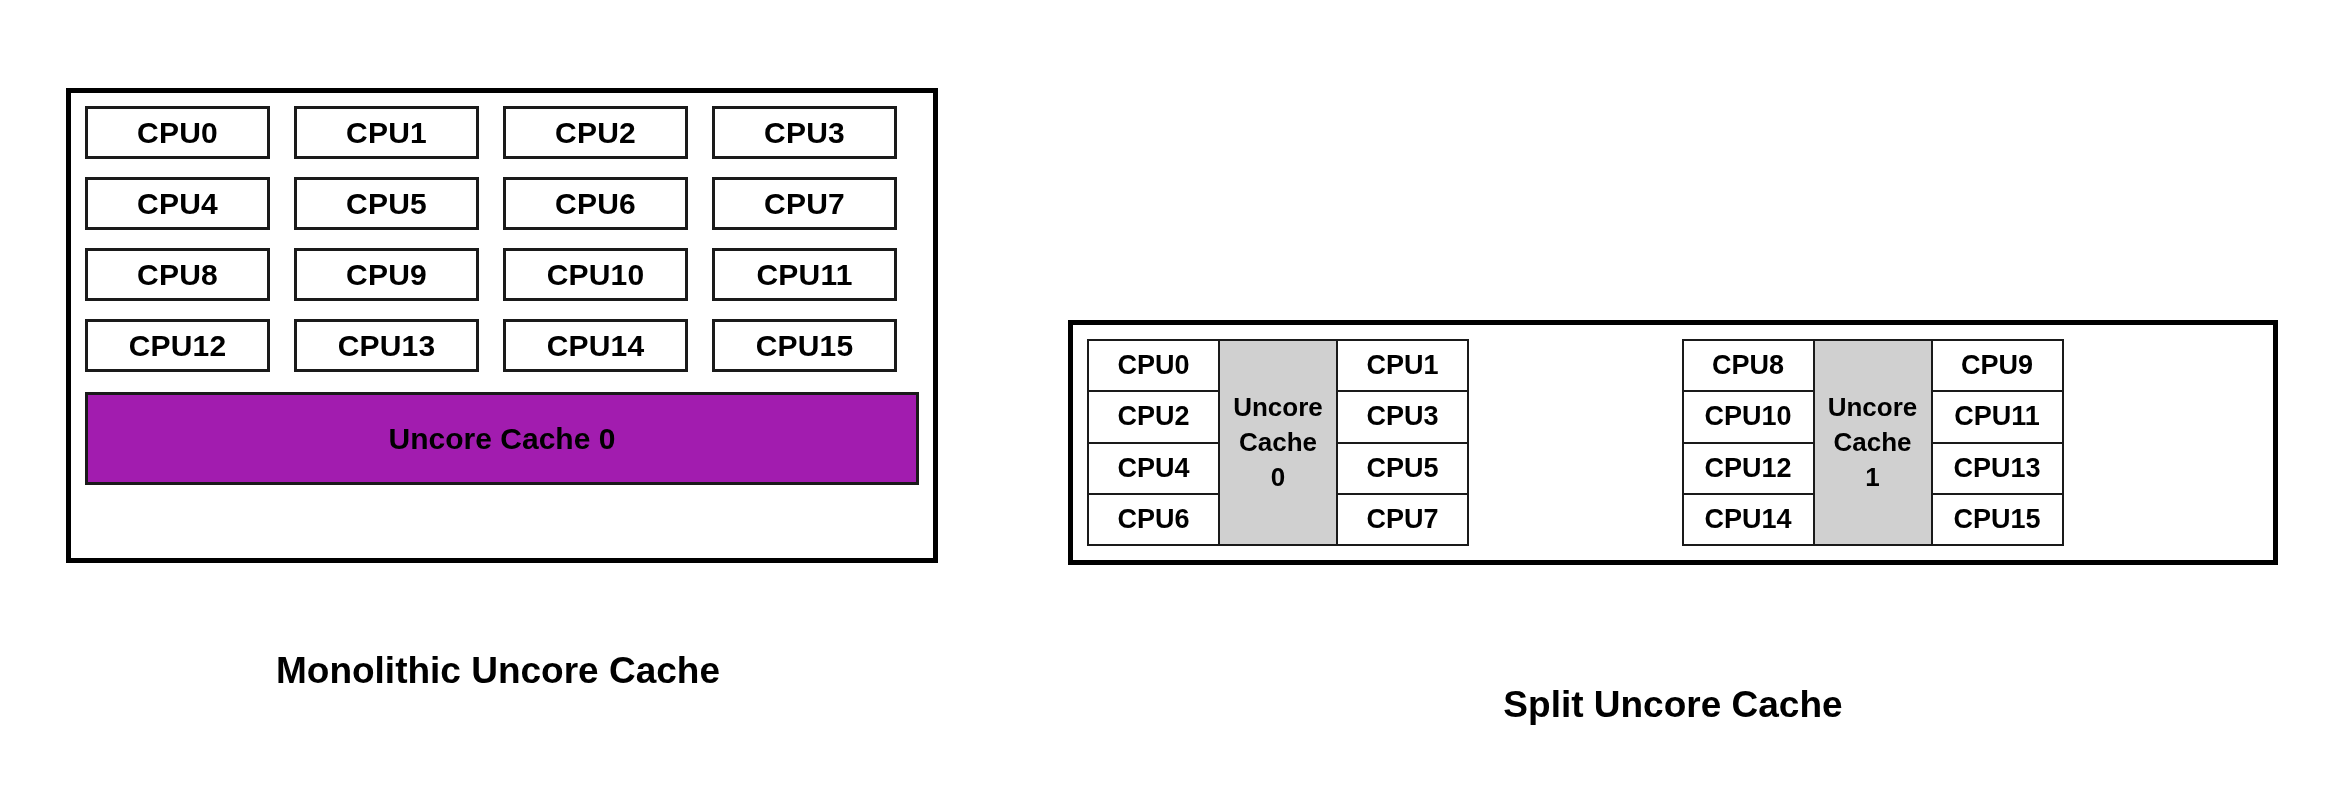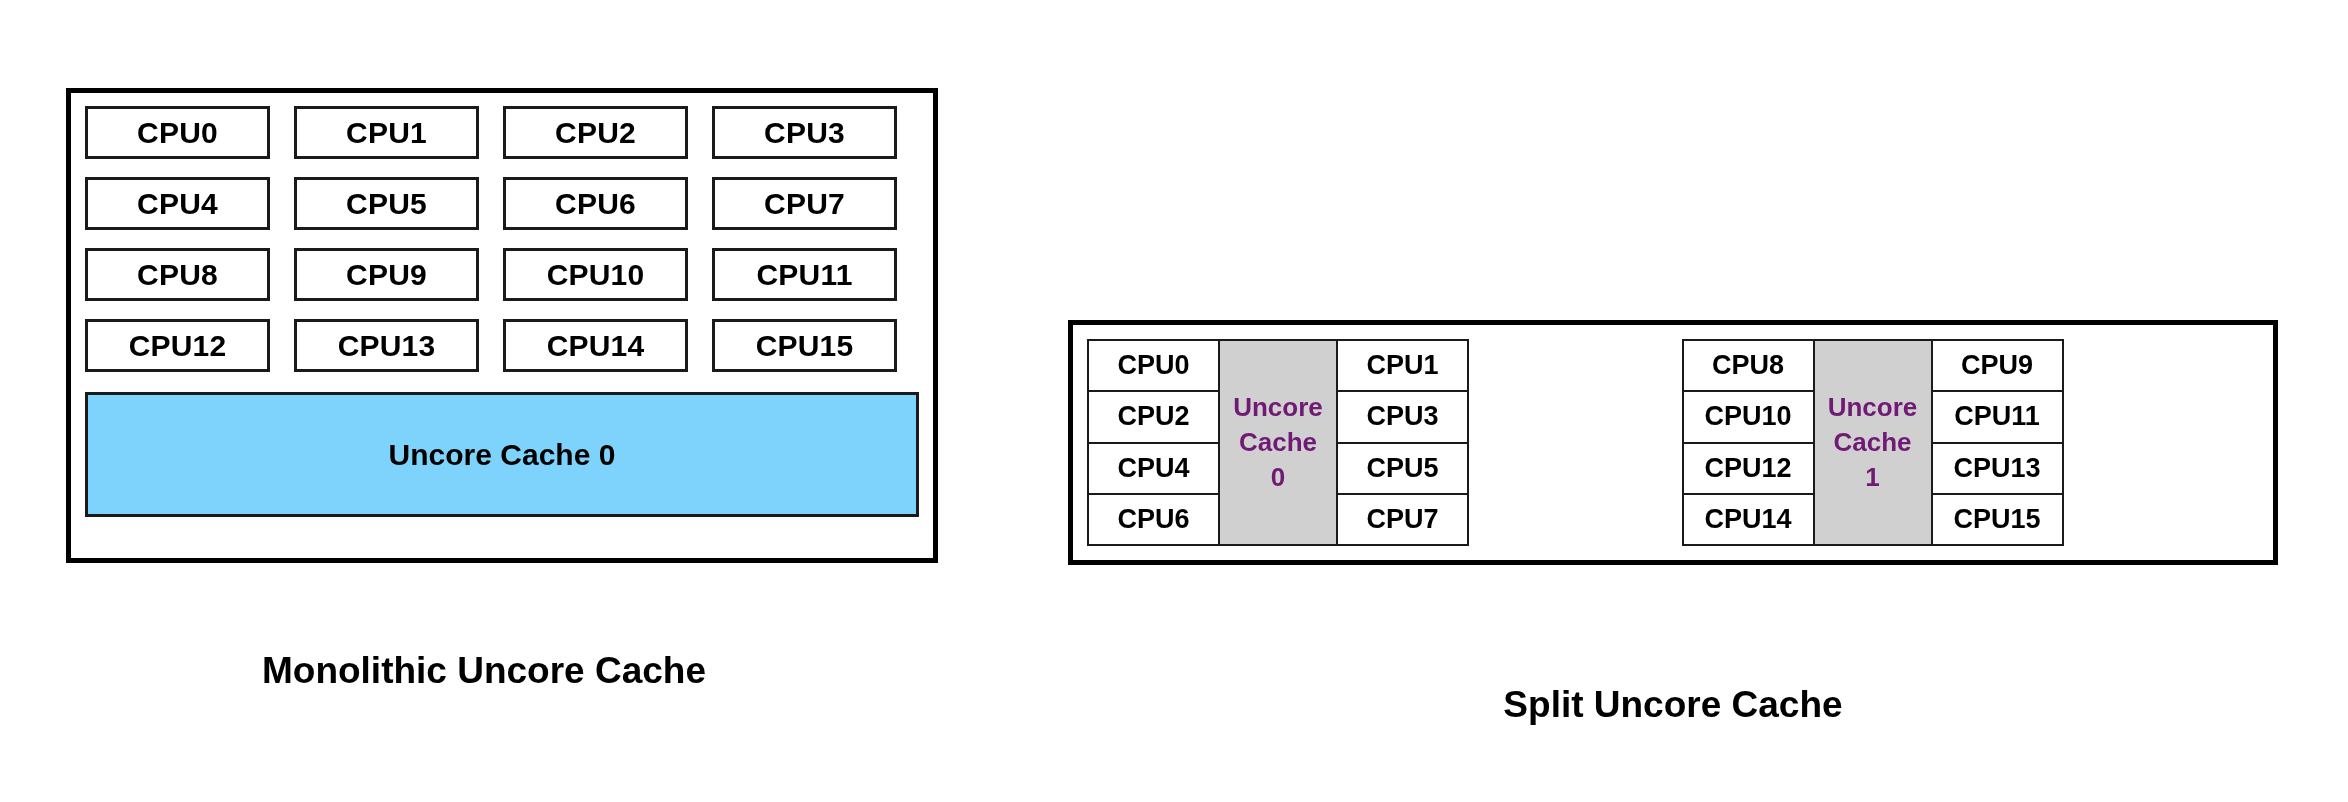--- a/index.html
+++ b/index.html
@@ -49,23 +49,23 @@
     justify-content: center;
     font-size: 30px;
     font-weight: bold;
     color: #000000;
     letter-spacing: 0.2px;
   }
   #mono-uncore-cache {
     box-sizing: border-box;
     margin-top: 20px;
     width: 100%;
-    height: 125px;
+    height: 93px;
     border: 3px solid #1a1a1a;
-    background: #7dd3fc;
+    background: #a21caf;
     display: flex;
     align-items: center;
     justify-content: center;
     font-size: 30px;
     font-weight: bold;
     color: #000000;
   }
 
   
   #split-panel {
@@ -119,36 +119,36 @@
     flex: 0 0 120px;
     margin: 0 -2px;
     border: 2px solid #1a1a1a;
     background: #d0d0d0;
     display: flex;
     flex-direction: column;
     align-items: center;
     justify-content: center;
     font-size: 26px;
     font-weight: bold;
-    color: #701a75;
+    color: #000000;
     line-height: 1.35;
     text-align: left;
   }
 
   
   .caption {
     position: absolute;
     font-size: 37px;
     font-weight: bold;
     color: #000000;
     text-align: center;
     white-space: nowrap;
   }
   #caption-monolithic {
-    left: 48px;
+    left: 62px;
     top: 650px;
     width: 872px;
   }
   #caption-split {
     left: 1068px;
     top: 684px;
     width: 1210px;
   }
 </style>
 </head>

